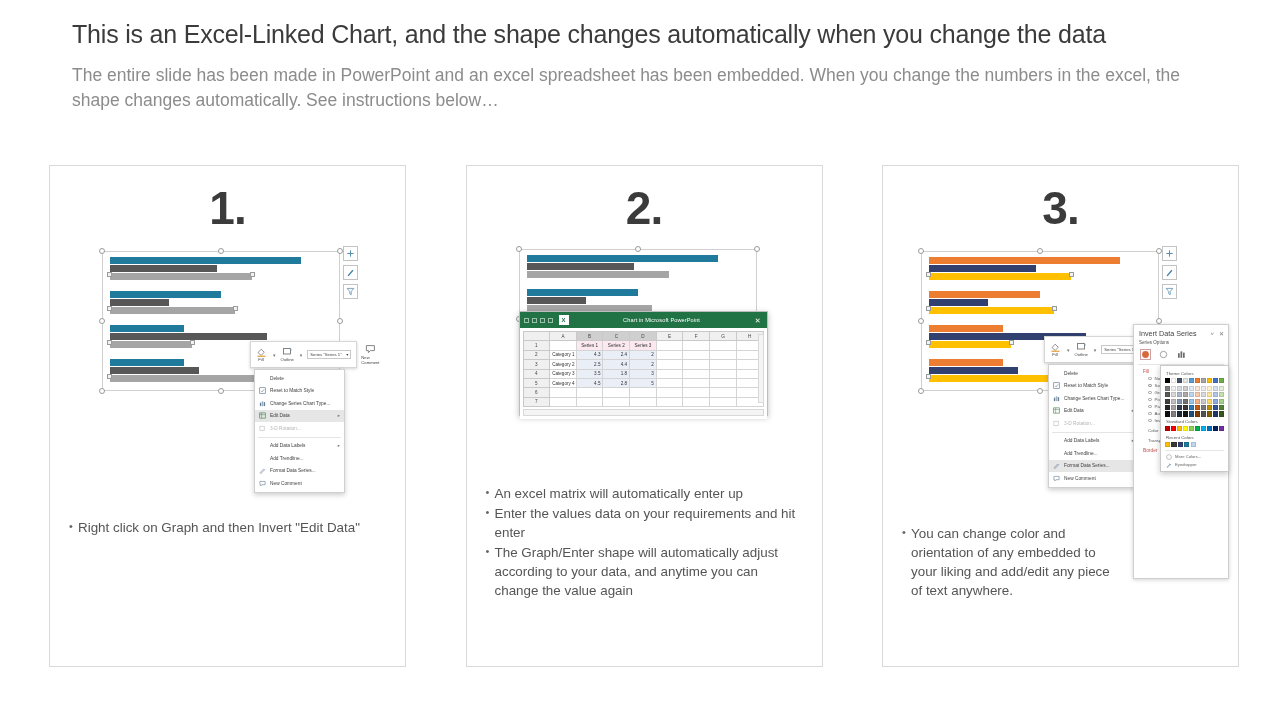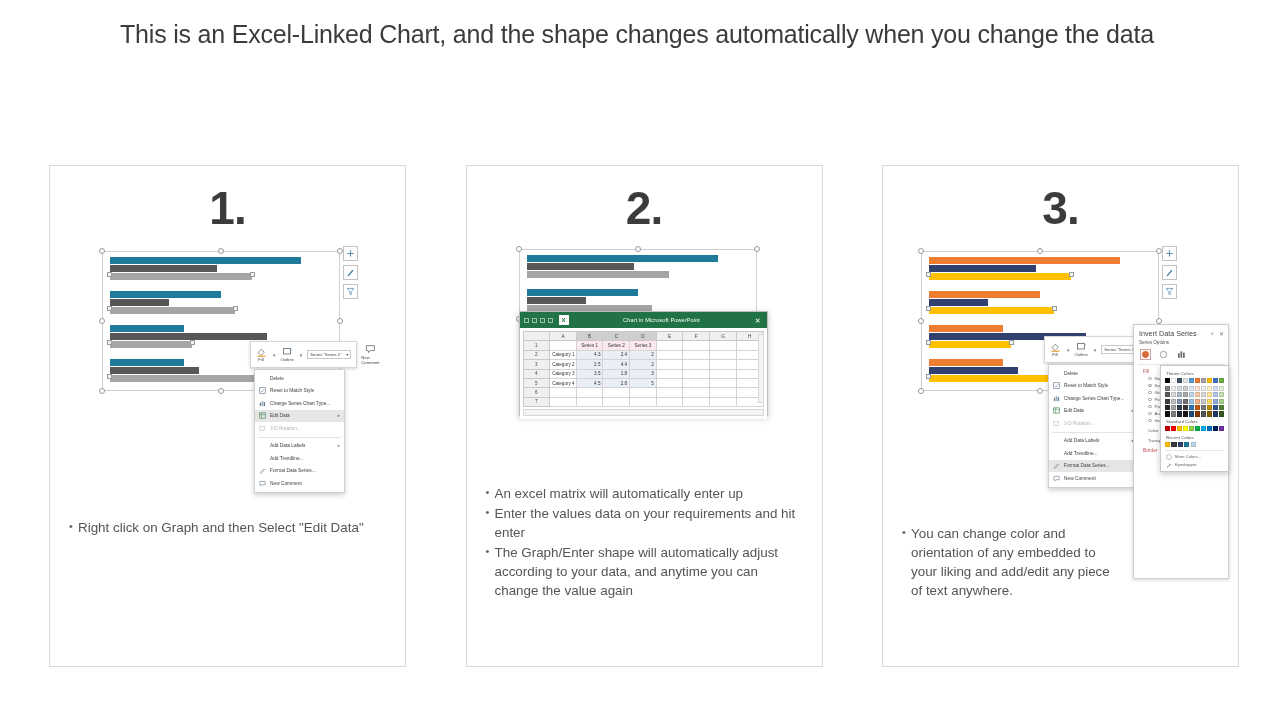--- a/index.html
+++ b/index.html
@@ -6,21 +6,21 @@
   html, body { margin:0; padding:0; }
   body {
     width:1280px; height:720px;
     background:#ffffff;
     font-family:"Liberation Sans", sans-serif;
     color:#404040;
     overflow:hidden;
     position:relative;
   }
   
-  .hdr { position:absolute; left:72px; top:20px; width:1140px;margin-left:48px; }
+  .hdr { position:absolute; left:72px; top:20px; width:1140px; }
   .hdr-title {
     font-size:25px; color:#3b3b3b; font-weight:400;
     letter-spacing:-0.2px; line-height:1.15; white-space:nowrap;
   }
   .hdr-sub {
     margin-top:14px; font-size:17.5px; color:#8c8c8c; line-height:1.42;
     font-weight:400; width:1125px;
   }
   
   .panels { position:absolute; left:49px; top:165px; width:1190px; height:502px;
@@ -159,20 +159,21 @@
   .cp-act { display:flex; align-items:center; gap:3px; font-size:4.2px;
             color:#666; padding:2px 0 0 1px; }
   .cp-sep { height:1px; background:#e6e6e6; margin:3px 0 1px; }
   .ico-svg { display:block; }
 </style>
 </head>
 <body>
 
 <div class="hdr">
   <div class="hdr-title">This is an Excel-Linked Chart, and the shape changes automatically when you change the data</div>
+  <div class="hdr-sub">The entire slide has been made in PowerPoint and an excel spreadsheet has been embedded. When you change the numbers in the excel, the shape changes automatically. See instructions below…</div>
 </div>
 
 <div class="panels">
 
   <div class="panel p1">
     <div class="panel-num">1.</div>
 
     <div class="stage">
 
       <div class="chartwrap" style="left:52px; top:10px; width:238px; height:140px;">
@@ -342,21 +343,21 @@
               </svg>
           </span>
           <span class="ctx-lbl">New Comment</span>
         </div>
       </div>
     </div>
 
     <div class="bullets">
       <div class="bullet">
         <span class="dot">•</span>
-        <span class="txt">Right click on Graph and then Select "Edit Data"</span>
+        <span class="txt">Right click on Graph and then Invert "Edit Data"</span>
       </div>
     </div>
   </div>
 
   <div class="panel p2">
     <div class="panel-num">2.</div>
 
     <div class="stage">
       <div class="chartwrap" style="left:52px; top:8px; width:238px; height:140px;">
         <div class="chart-canvas">

